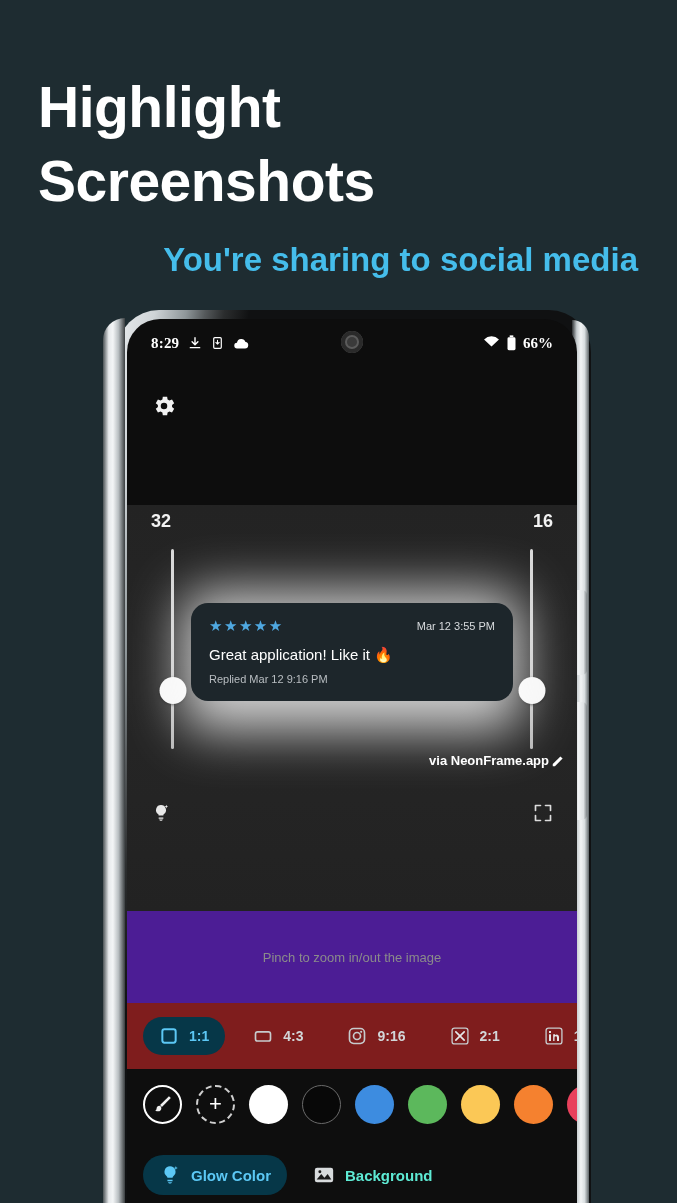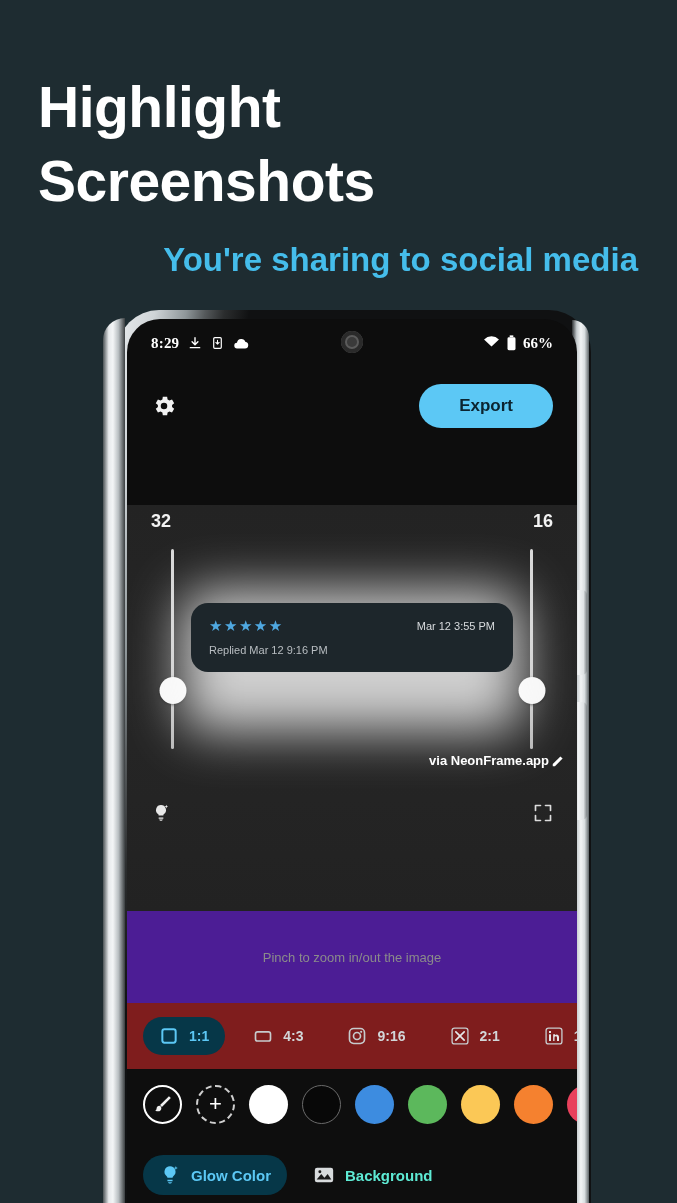--- a/index.html
+++ b/index.html
@@ -312,21 +312,20 @@
           <rect x="1.5" y="3" width="11" height="18" rx="2" fill="#fff"></rect>
         </svg>
         <span class="sb-pct">66%</span>
       </div>
     </div>
 
     <div class="appbar">
       <svg class="gear" viewBox="0 0 24 24">
         <path fill="#f2f2f2" d="M19.4 13a7.8 7.8 0 0 0 0-2l2-1.5-2-3.5-2.4 1a7.6 7.6 0 0 0-1.7-1l-.4-2.5h-4l-.4 2.5a7.6 7.6 0 0 0-1.7 1l-2.4-1-2 3.5 2 1.5a7.8 7.8 0 0 0 0 2l-2 1.5 2 3.5 2.4-1c.5.4 1.1.8 1.7 1l.4 2.5h4l.4-2.5c.6-.2 1.2-.6 1.7-1l2.4 1 2-3.5zM12 15a3 3 0 1 1 0-6 3 3 0 0 1 0 6z"></path>
       </svg>
-      <button class="export-btn">Export</button>
     </div>
     <div class="appbar-pad"></div>
 
     <div class="editor">
       <span class="val-label val-left">32</span>
       <span class="val-label val-right">16</span>
 
       <div class="slider left">
         <div class="thumb"></div>
       </div>
@@ -334,20 +333,21 @@
         <div class="thumb"></div>
       </div>
 
       <div class="glow"></div>
 
       <div class="review-card">
         <div class="rc-top">
           <span class="stars">★★★★★</span>
           <span class="rc-date">Mar 12 3:55 PM</span>
         </div>
+        <div class="rc-text">Great application! Like it 🔥</div>
         <div class="rc-reply">Replied Mar 12 9:16 PM</div>
       </div>
 
       <div class="watermark">
         <span>via NeonFrame.app</span>
         <svg class="wm-pencil" viewBox="0 0 24 24">
           <path d="M3 17.2 16.1 4.1l3.8 3.8L6.8 21H3z" fill="#ffffff"></path>
         </svg>
       </div>
 

